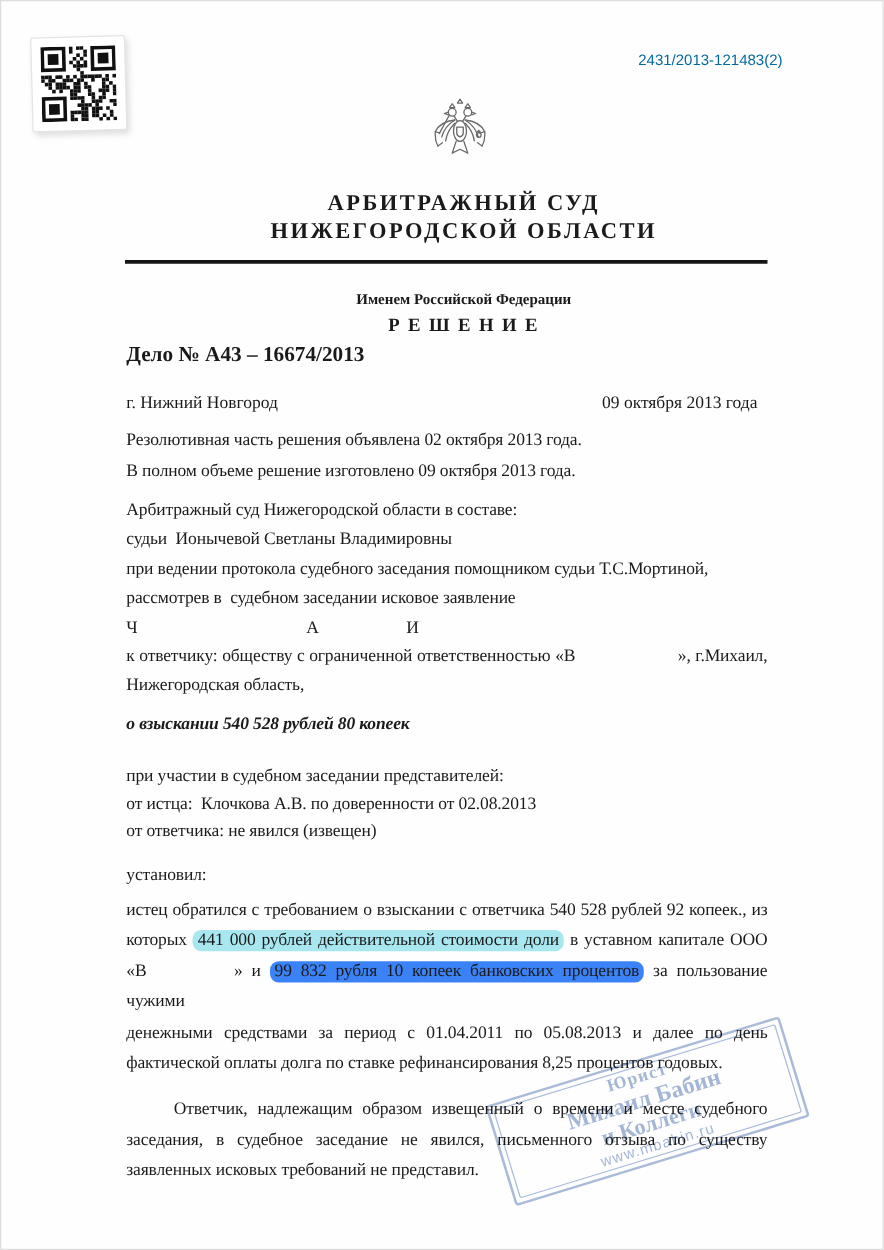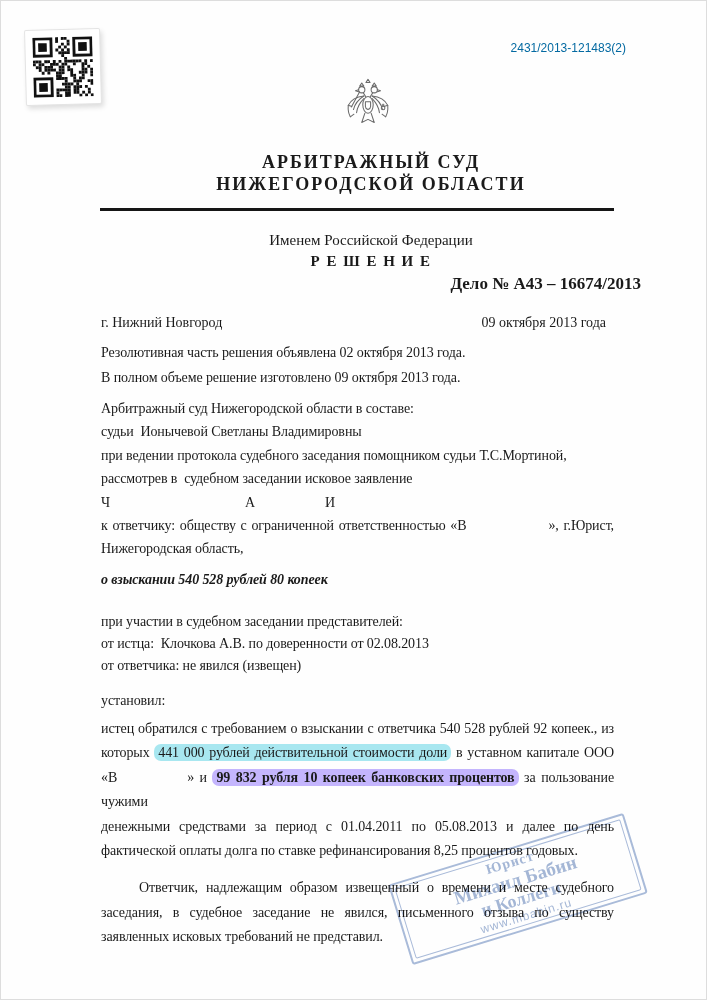--- a/index.html
+++ b/index.html
@@ -22,23 +22,23 @@
     font-family:"Liberation Sans","DejaVu Sans",sans-serif;
     font-size:12px;color:#0369a1;
   }
   .eagle{position:absolute;left:341px;top:76px;opacity:.82;}
   .court-name{
     position:absolute;left:100px;top:150px;width:540px;
     text-align:center;font-weight:bold;font-size:18px;
     letter-spacing:2px;line-height:22px;
   }
   .rule{position:absolute;left:99px;top:207px;width:514px;height:3px;background:#161616;}
-  .h-in-name{position:absolute;left:100px;top:231px;width:540px;text-align:center;font-weight:normal;font-size:15px;}
+  .h-in-name{position:absolute;left:100px;top:231px;width:540px;text-align:center;font-weight:bold;font-size:12px;}
   .h-decision{position:absolute;left:100px;top:252px;width:540px;text-align:center;font-weight:bold;font-size:15px;letter-spacing:1.5px;}
-  .h-case{position:absolute;left:100px;top:273px;width:540px;text-align:right;font-weight:bold;font-size:17px;}
+  .h-case{position:absolute;left:100px;top:273px;width:540px;text-align:left;font-weight:bold;font-size:17px;}
   
   .dateline{position:absolute;left:100px;top:314px;width:505px;display:flex;justify-content:space-between;font-size:14px;gap:32px;}
   .blk{position:absolute;left:100px;width:513px;font-size:14px;letter-spacing:-0.1px;}
   #resolution{top:339px;line-height:25px;}
   #composition{top:396px;line-height:23.4px;}
   #claim{top:567px;font-weight:bold;font-style:italic;line-height:23px;}
   #representatives{top:610px;line-height:22px;}
   #ustanovil{top:688px;font-weight:normal;line-height:24px;}
   #facts{top:716px;line-height:24.4px;}
   #respondent{top:875px;line-height:24.6px;}
@@ -264,34 +264,34 @@
   <div class="blk" id="resolution">
       <div class="ln"><span class="">Резолютивная часть решения объявлена 02 октября 2013 года.</span></div>
       <div class="ln"><span class="">В полном объеме решение изготовлено 09 октября 2013 года.</span></div>
     </div>
   <div class="blk" id="composition">
       <div class="ln"><span class="">Арбитражный суд Нижегородской области в составе:</span></div>
       <div class="ln"><span class="b ">судьи  Ионычевой Светланы Владимировны</span></div>
       <div class="ln"><span class="">при ведении протокола судебного заседания помощником судьи Т.С.Мортиной,</span></div>
       <div class="ln"><span class="">рассмотрев в  судебном заседании исковое заявление</span></div>
       <div class="ln"><span class="">Ч</span><span class="gap" style="width: 135px;"></span><span class="">А</span><span class="gap" style="width: 70px;"></span><span class="">И</span></div>
-      <div class="ln j"><span class="">к ответчику: обществу с ограниченной ответственностью «В</span><span class="gap" style="width: 82px;"></span><span class="">», г.Юрист,</span></div>
+      <div class="ln j"><span class="">к ответчику: обществу с ограниченной ответственностью «В</span><span class="gap" style="width: 82px;"></span><span class="">», г.Михаил,</span></div>
       <div class="ln"><span class="">Нижегородская область,</span></div>
     </div>
   <div class="blk" id="claim">о взыскании 540 528 рублей 80 копеек</div>
   <div class="blk" id="representatives">
       <div class="ln"><span class="b ">при участии в судебном заседании представителей:</span></div>
       <div class="ln"><span class="b ">от истца:</span><span class="">  Клочкова А.В. по доверенности от 02.08.2013</span></div>
       <div class="ln"><span class="b ">от ответчика</span><span class="">: не явился (извещен)</span></div>
     </div>
   <div class="blk" id="ustanovil">установил:</div>
   <div class="blk" id="facts">
       <div class="ln j"><span class="">истец обратился с требованием о взыскании с ответчика 540 528 рублей 92 копеек., из</span></div>
       <div class="ln j"><span class="">которых </span><span class="hl" style="background: rgb(168, 231, 240);">441 000 рублей действительной стоимости доли</span><span class=""> в уставном капитале ООО</span></div>
-      <div class="ln j"><span class="">«В</span><span class="gap" style="width: 70px;"></span><span class="">» и </span><span class="hl" style="background: #c4b5fd; font-weight: bold;">99 832 рубля 10 копеек банковских процентов</span><span class=""> за пользование чужими</span></div>
+      <div class="ln j"><span class="">«В</span><span class="gap" style="width: 70px;"></span><span class="">» и </span><span class="hl" style="background: #3b82f6;">99 832 рубля 10 копеек банковских процентов</span><span class=""> за пользование чужими</span></div>
       <div class="ln j"><span class="">денежными средствами за период с 01.04.2011 по 05.08.2013 и далее по день</span></div>
       <div class="ln"><span class="">фактической оплаты долга по ставке рефинансирования 8,25 процентов годовых.</span></div>
     </div>
   <div class="blk" id="respondent">
       <div class="ln j ind"><span class="">Ответчик, надлежащим образом извещенный о времени и месте судебного</span></div>
       <div class="ln j"><span class="">заседания,  в судебное заседание  не явился, письменного отзыва по существу</span></div>
       <div class="ln"><span class="">заявленных исковых требований не представил.</span></div>
     </div>
 
   <div class="stamp" style="border: 2px solid rgb(163, 182, 215); color: rgb(157, 177, 211);">

